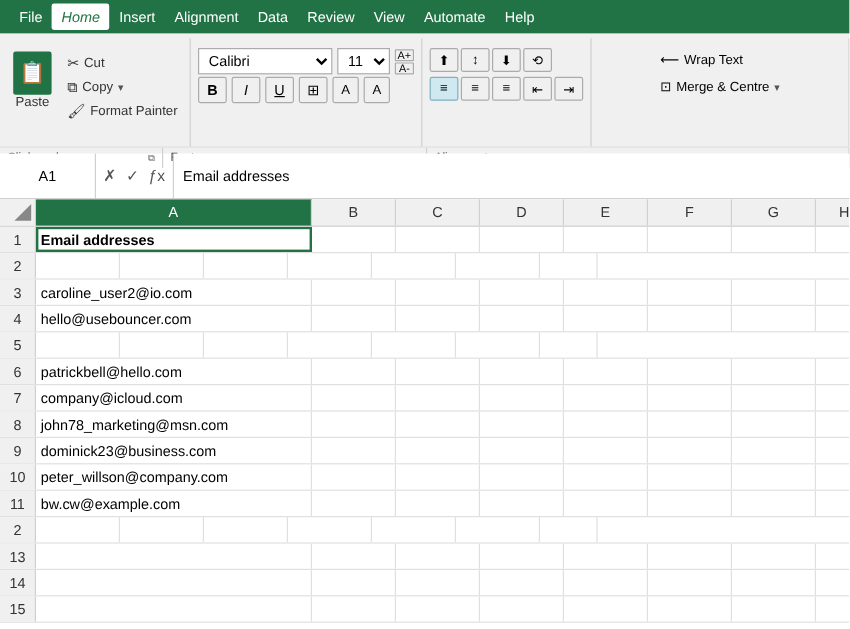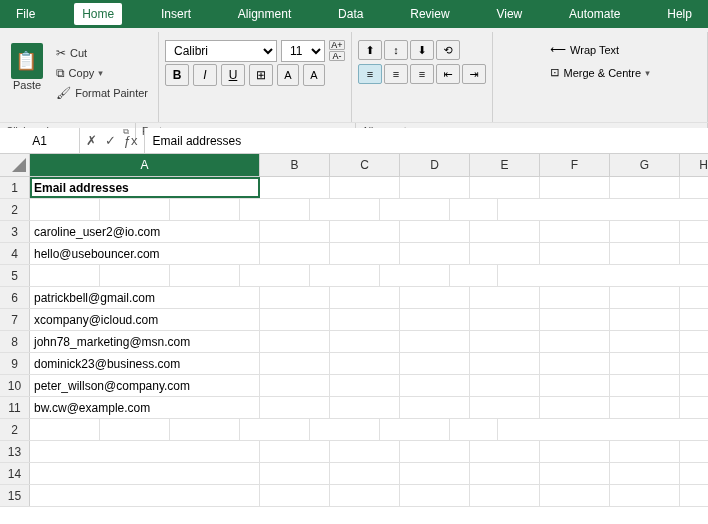--- a/index.html
+++ b/index.html
@@ -5,32 +5,32 @@
     * { margin: 0; padding: 0; box-sizing: border-box; }
     body { font-family: 'Segoe UI', Arial, sans-serif; font-size: 12px; background: #fff; width: 708px; height: 524px; overflow: hidden; }
 
     
     .menu-bar {
       background: #217346;
       display: flex;
       align-items: center;
       height: 28px;
       padding: 0 8px;
-      justify-content: space-between;
     }
     .menu-bar span {
       color: #fff;
       padding: 4px 8px;
       font-size: 12px;
       cursor: pointer;
     }
     .menu-bar span.active {
       background: #fff;
       color: #217346;
       border-radius: 2px;
+      font-style: italic;
     }
 
     
     .ribbon {
       background: #f0f0f0;
       border-bottom: 1px solid #d0d0d0;
       padding: 4px 0 0 0;
       height: 100px;
     }
     .ribbon-inner {
@@ -99,21 +99,21 @@
     .small-icon { font-size: 12px; }
     .dropdown-arrow { font-size: 9px; color: #555; }
 
     
     .font-group .ribbon-group-content {
       flex-direction: column;
       align-items: flex-start;
       gap: 2px;
       padding-top: 4px;
     }
-    .font-row1 { display: flex; gap: 4px; align-items: flex-start; }
+    .font-row1 { display: flex; gap: 4px; align-items: flex-end; }
     .font-row2 { display: flex; gap: 4px; align-items: center; }
     .font-select {
       width: 112px;
       height: 22px;
       font-size: 12px;
       border: 1px solid #ababab;
       background: #fff;
       padding: 0 4px;
       cursor: pointer;
     }
@@ -205,21 +205,21 @@
       cursor: pointer;
       font-size: 11px;
       border-radius: 2px;
       border: 1px solid transparent;
     }
 
     
     .formula-bar {
       display: flex;
       align-items: center;
-      height: 26px;
+      height: 38px;
       background: #fff;
       border-bottom: 1px solid #d0d0d0;
       gap: 0;
     }
     .cell-ref {
       width: 80px;
       height: 100%;
       border: none;
       border-right: 1px solid #d0d0d0;
       padding: 0 8px;
@@ -560,32 +560,32 @@
         <div class="sheet-cell cell-b"></div>
         <div class="sheet-cell cell-c"></div>
         <div class="sheet-cell cell-d"></div>
         <div class="sheet-cell cell-e"></div>
         <div class="sheet-cell cell-f"></div>
         <div class="sheet-cell cell-g"></div>
         <div class="sheet-cell cell-h"></div>
       </div>
       <div class="sheet-row">
         <div class="row-num">6</div>
-        <div class="sheet-cell cell-a">patrickbell@gmail.com</div>
+        <div class="sheet-cell cell-a">patrickbell@hello.com</div>
         <div class="sheet-cell cell-b"></div>
         <div class="sheet-cell cell-c"></div>
         <div class="sheet-cell cell-d"></div>
         <div class="sheet-cell cell-e"></div>
         <div class="sheet-cell cell-f"></div>
         <div class="sheet-cell cell-g"></div>
         <div class="sheet-cell cell-h"></div>
       </div>
       <div class="sheet-row">
         <div class="row-num">7</div>
-        <div class="sheet-cell cell-a">xcompany@icloud.com</div>
+        <div class="sheet-cell cell-a">company@icloud.com</div>
         <div class="sheet-cell cell-b"></div>
         <div class="sheet-cell cell-c"></div>
         <div class="sheet-cell cell-d"></div>
         <div class="sheet-cell cell-e"></div>
         <div class="sheet-cell cell-f"></div>
         <div class="sheet-cell cell-g"></div>
         <div class="sheet-cell cell-h"></div>
       </div>
       <div class="sheet-row">
         <div class="row-num">8</div>

